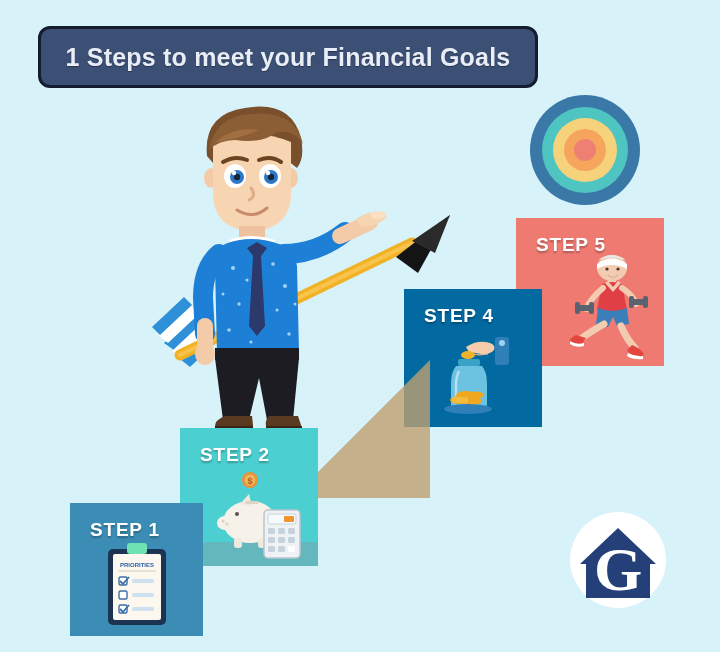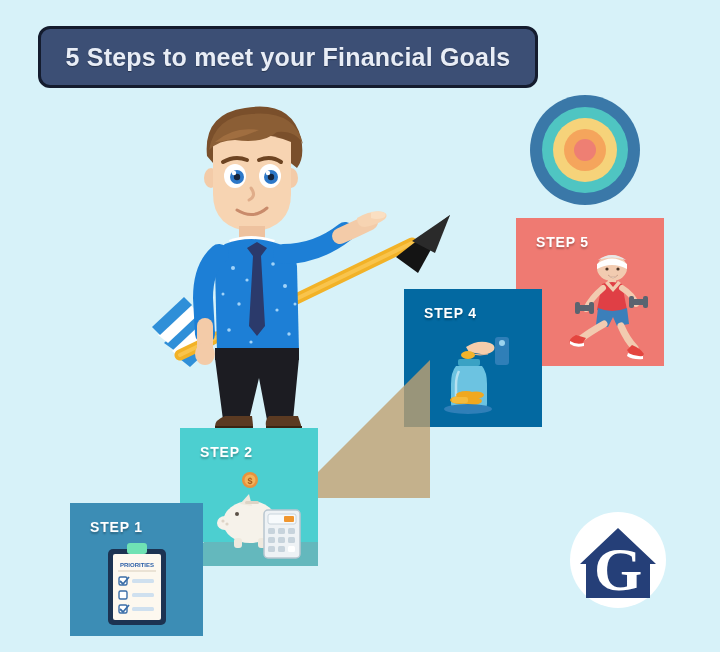--- a/index.html
+++ b/index.html
@@ -22,21 +22,21 @@
   }
   .title-text{
     color:#e8edf6;font-size:25px;font-weight:bold;letter-spacing:.2px;
     text-shadow:0 1px 1px rgba(0,0,0,.35);
     white-space:nowrap;
   }
 
   
   .card{position:absolute;box-sizing:border-box;}
   .card .label{
-    position:absolute;color:#ffffff;font-size:14px;font-weight:bold;
+    position:absolute;color:#ffffff;font-size:19px;font-weight:bold;
     letter-spacing:.8px;text-shadow:0 2px 2px rgba(0,0,0,.28);
     left:20px;top:16px;white-space:nowrap;
   }
   .shadow{position:absolute;}
 
   
   .bullseye{position:absolute;border-radius:50%;}
 
   
   .logo-circle{
@@ -46,21 +46,21 @@
   .logo-g{
     position:absolute;left:0;top:0;width:96px;height:96px;
   }
 </style>
 </head>
 <body>
 
 <div id="stage">
 
   <div class="title-banner">
-    <span class="title-text">5 Steps to meet your Financial Goals</span>
+    <span class="title-text">1 Steps to meet your Financial Goals</span>
   </div>
 
   <svg class="bullseye" style="left:529px;top:94px;" width="112" height="112" viewBox="0 0 112 112">
     <circle cx="56" cy="56" r="55" fill="#3a78a8"></circle>
     <circle cx="56" cy="56" r="43" fill="#4fc5c2"></circle>
     <circle cx="56" cy="56" r="32" fill="#f6d37a"></circle>
     <circle cx="56" cy="56" r="21" fill="#f5a55c"></circle>
     <circle cx="56" cy="56" r="11" fill="#ee7f73"></circle>
   </svg>
 

